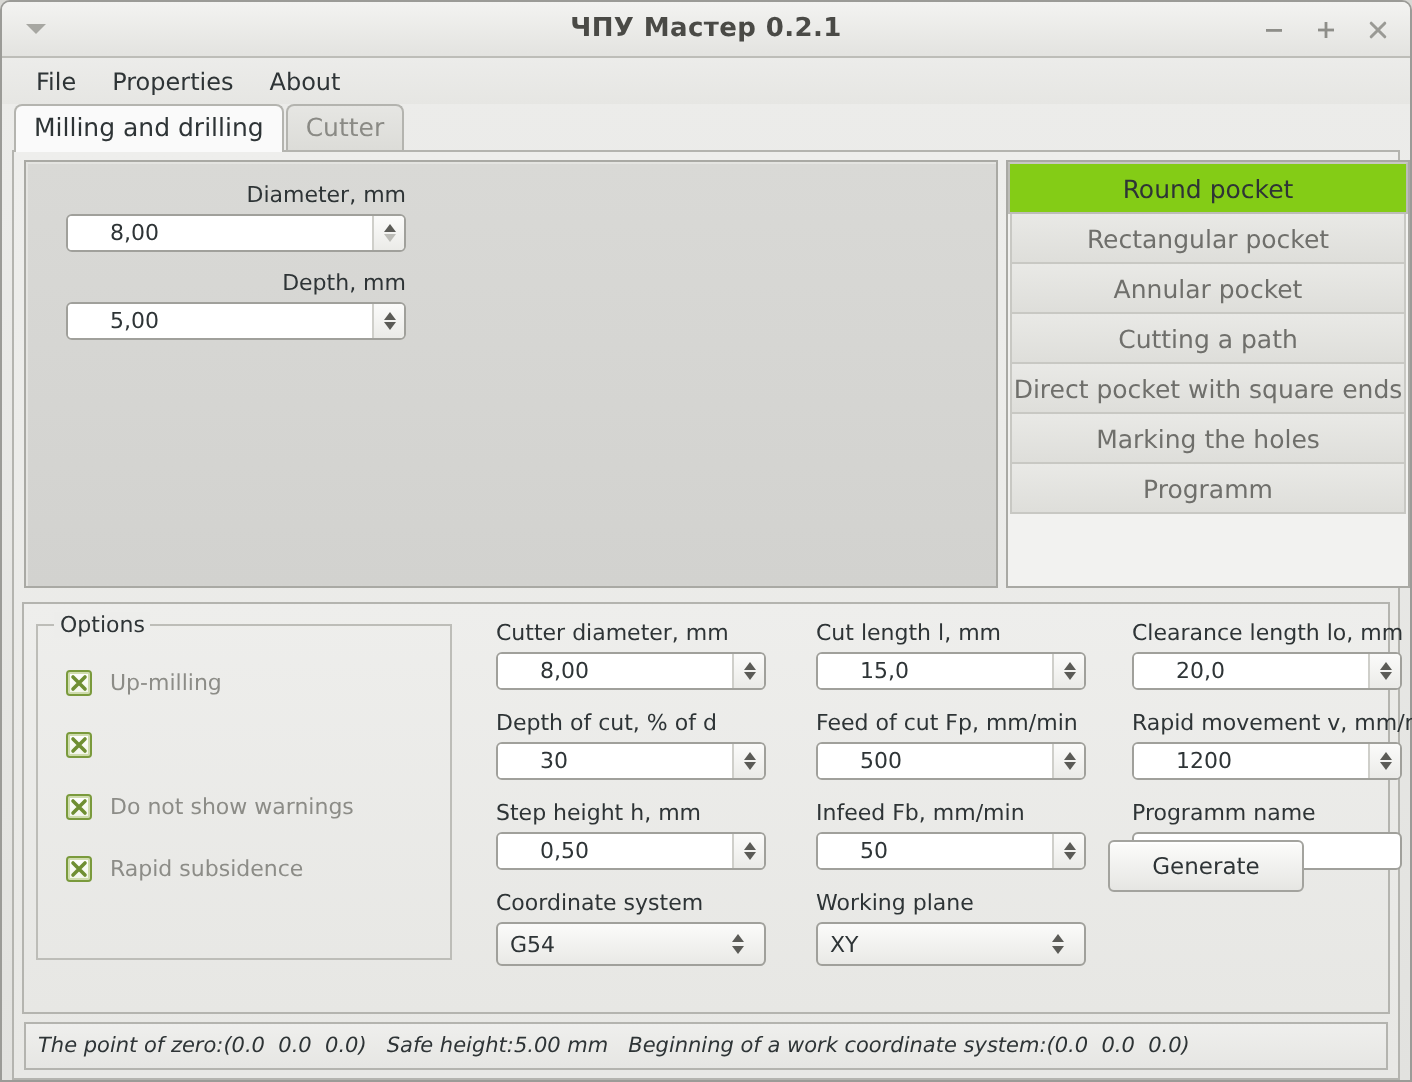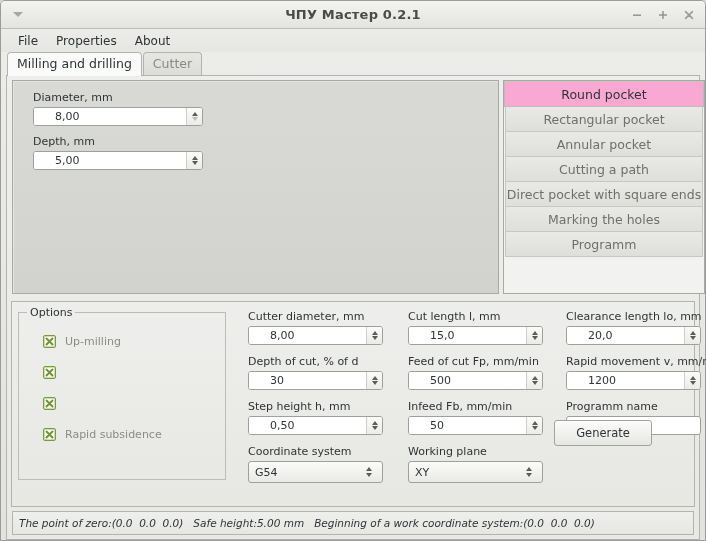--- a/index.html
+++ b/index.html
@@ -140,21 +140,21 @@
   
   .preview-panel {
     position: absolute;
     left: 5px; top: 4px;
     width: 487px; height: 214px;
     background: linear-gradient(#d9d9d6, #d2d2cf);
     border: 1px solid #a9a9a4;
     box-shadow: inset 1px 1px 0 #e4e4e1;
     box-sizing: border-box;
   }
-  .param-block { position: absolute; left: 20px; top: 10px; width: 170px; }
+  .param-block { position: absolute; left: 20px; top: 10px; width: 170px; text-align: right; }
   .field-label {
     font-size: 11px;
     color: #2e3436;
     margin-bottom: 3px;
     white-space: nowrap;
   }
   .spin {
     display: flex;
     align-items: stretch;
     background: #ffffff;
@@ -210,21 +210,21 @@
     text-align: center;
     font-size: 12.5px;
     color: #6f6f6b;
     background: linear-gradient(#e9e9e6, #dededa);
     border: 1px solid #c8c8c3;
     border-top: none;
     box-sizing: border-box;
     margin: 0 1px;
   }
   .list-item.selected {
-    background: #f9a8d4;
+    background: #84cc16;
     color: #2e3436;
     border: 1px solid #bdbdb8;
     margin: 0;
     height: 26px;
     line-height: 26px;
   }
   .list-item:first-child { border-top: 1px solid #c8c8c3; }
 
   
   .lower {
@@ -244,21 +244,21 @@
   .groupbox-title {
     position: absolute;
     left: 8px; top: -7px;
     background: #ededeb;
     padding: 0 3px;
     font-size: 11px;
     color: #2e3436;
   }
   .checks {
     position: absolute;
-    left: 24px; top: 22px;
+    left: 14px; top: 22px;
     display: flex;
     flex-direction: column;
     gap: 18px;
   }
   .check-row { display: flex; align-items: center; gap: 9px; }
   .checkbox {
     width: 13px; height: 13px;
     box-sizing: border-box;
     border: 1px solid #7a9a3c;
     border-radius: 2px;
@@ -448,20 +448,21 @@
               </svg>
             </span>
           </div>
 
           <div class="check-row">
             <span class="checkbox">
               <svg width="9" height="9" viewBox="0 0 9 9">
                 <path d="M1.5 1.5 L7.5 7.5 M7.5 1.5 L1.5 7.5" stroke="#6f8f33" stroke-width="1.8" stroke-linecap="round"></path>
               </svg>
             </span>
+            <span class="check-label">Do not show warnings</span>
           </div>
 
           <div class="check-row">
             <span class="checkbox">
               <svg width="9" height="9" viewBox="0 0 9 9">
                 <path d="M1.5 1.5 L7.5 7.5 M7.5 1.5 L1.5 7.5" stroke="#6f8f33" stroke-width="1.8" stroke-linecap="round"></path>
               </svg>
             </span>
             <span class="check-label">Rapid subsidence</span>
           </div>

